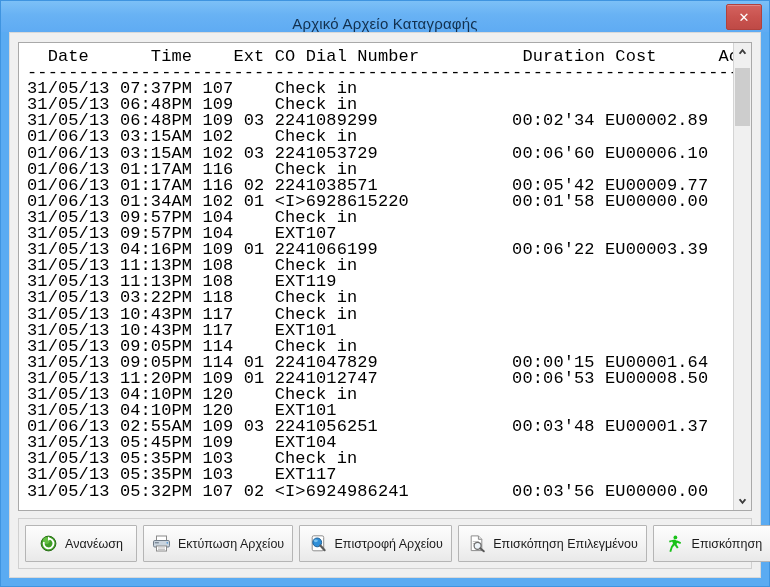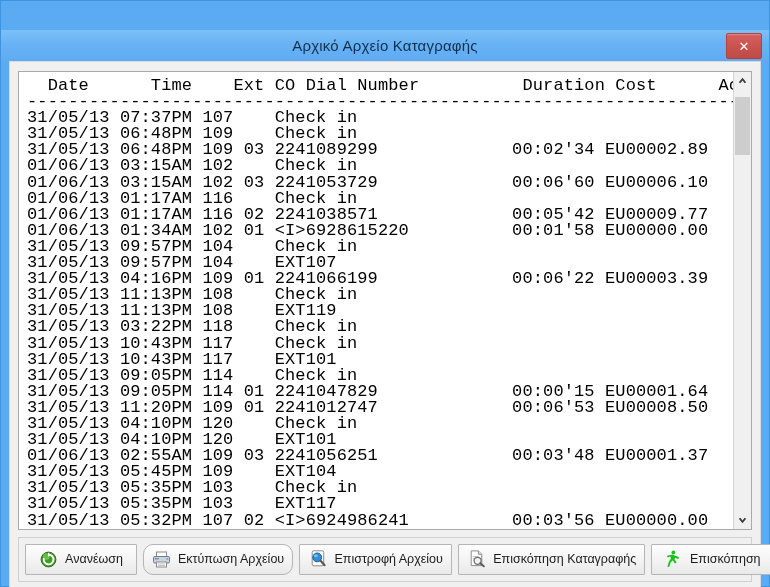--- a/index.html
+++ b/index.html
@@ -27,23 +27,22 @@
     flex-direction: column;
   }
 
   
   .titlebar {
     position: relative;
     height: 31px;
     flex: 0 0 31px;
     background: linear-gradient(180deg, #7cc0f7 0%, #68b2f4 45%, #5fabf3 100%);
     display: flex;
-    align-items: center;
-    justify-content: center;
-    margin-top: 29px;
+    align-items: flex-end;
+    justify-content: center;
   }
   .title-text {
     font-size: 15px;
     color: #12304e;
     letter-spacing: .2px;
     user-select: none;
   }
   .close-btn {
     position: absolute;
     right: 7px;
@@ -142,21 +141,21 @@
     background: #f0f0f0;
     border: 1px solid #d0d0d0;
     box-sizing: border-box;
     padding: 6px 6px;
     display: flex;
     align-items: center;
     gap: 6px;
   }
   .btn {
     flex: 1 1 auto;
-    height: 31px;
+    height: 37px;
     background: linear-gradient(180deg,#fdfdfd 0%, #f4f4f4 50%, #e9e9e9 100%);
     border: 1px solid #b5b5b5;
     border-radius: 1px;
     display: flex;
     align-items: center;
     justify-content: center;
     gap: 7px;
     cursor: pointer;
     box-sizing: border-box;
     padding: 0 8px;
@@ -171,21 +170,21 @@
     width: 19px;
     height: 19px;
     flex: 0 0 19px;
     display: flex;
     align-items: center;
     justify-content: center;
   }
   .btn-icon svg { display: block; }
 
   .b-refresh   { flex: 0 0 112px; }
-  .b-print     { flex: 0 0 143px; border-radius: 10px; }
+  .b-print     { flex: 0 0 143px; }
   .b-preview   { flex: 0 0 153px; }
   .b-previewsel{ flex: 0 0 183px; }
   .b-back      { flex: 0 0 122px; }
 </style>
 </head>
 <body>
 
 <div class="window">
 
   <div class="titlebar">
@@ -291,21 +290,21 @@
         <span class="btn-icon">
           <svg width="18" height="18" viewBox="0 0 18 18">
             <path d="M3.2 0.9 H10.4 L13.8 4.3 V15.6 H3.2 Z" fill="#ffffff" stroke="#8d8d8d" stroke-width="1"></path>
             <path d="M10.4 0.9 V4.3 H13.8" fill="#e2e2e2" stroke="#8d8d8d" stroke-width="1"></path>
             <rect x="4.8" y="6" width="6" height="0.9" fill="#bbbbbb"></rect>
             <rect x="4.8" y="8" width="6" height="0.9" fill="#bbbbbb"></rect>
             <circle cx="9.6" cy="10.8" r="3.5" fill="#eef4f9" stroke="#6f6f6f" stroke-width="1.3"></circle>
             <path d="M12.2 13.3 L15.8 16.3" stroke="#5a5a5a" stroke-width="2" stroke-linecap="round"></path>
           </svg>
         </span>
-        <span class="btn-label">Επισκόπηση Καταγραφής</span>
+        <span class="btn-label">Επισκόπηση Επιλεγμένου</span>
       </div>
 
       <div class="btn b-back">
         <span class="btn-icon">
           <svg width="16" height="18" viewBox="0 0 16 18">
             <circle cx="8.4" cy="2.4" r="1.9" fill="#19c219"></circle>
             <path d="M7.8 4.4 L10.4 6.0 L9.6 9.4 L11.6 12.6 L10.0 13.6 L7.6 10.2 L5.6 12.4 L4.2 16.9 L2.4 16.4 L4.0 11.4 L6.0 8.6 L5.2 6.6 L2.6 7.6 L2.0 5.8 Z" fill="#19c219"></path>
             <path d="M10.2 5.6 L14.0 7.2 L13.4 9.0 L9.4 7.4 Z" fill="#19c219"></path>
           </svg>
         </span>

